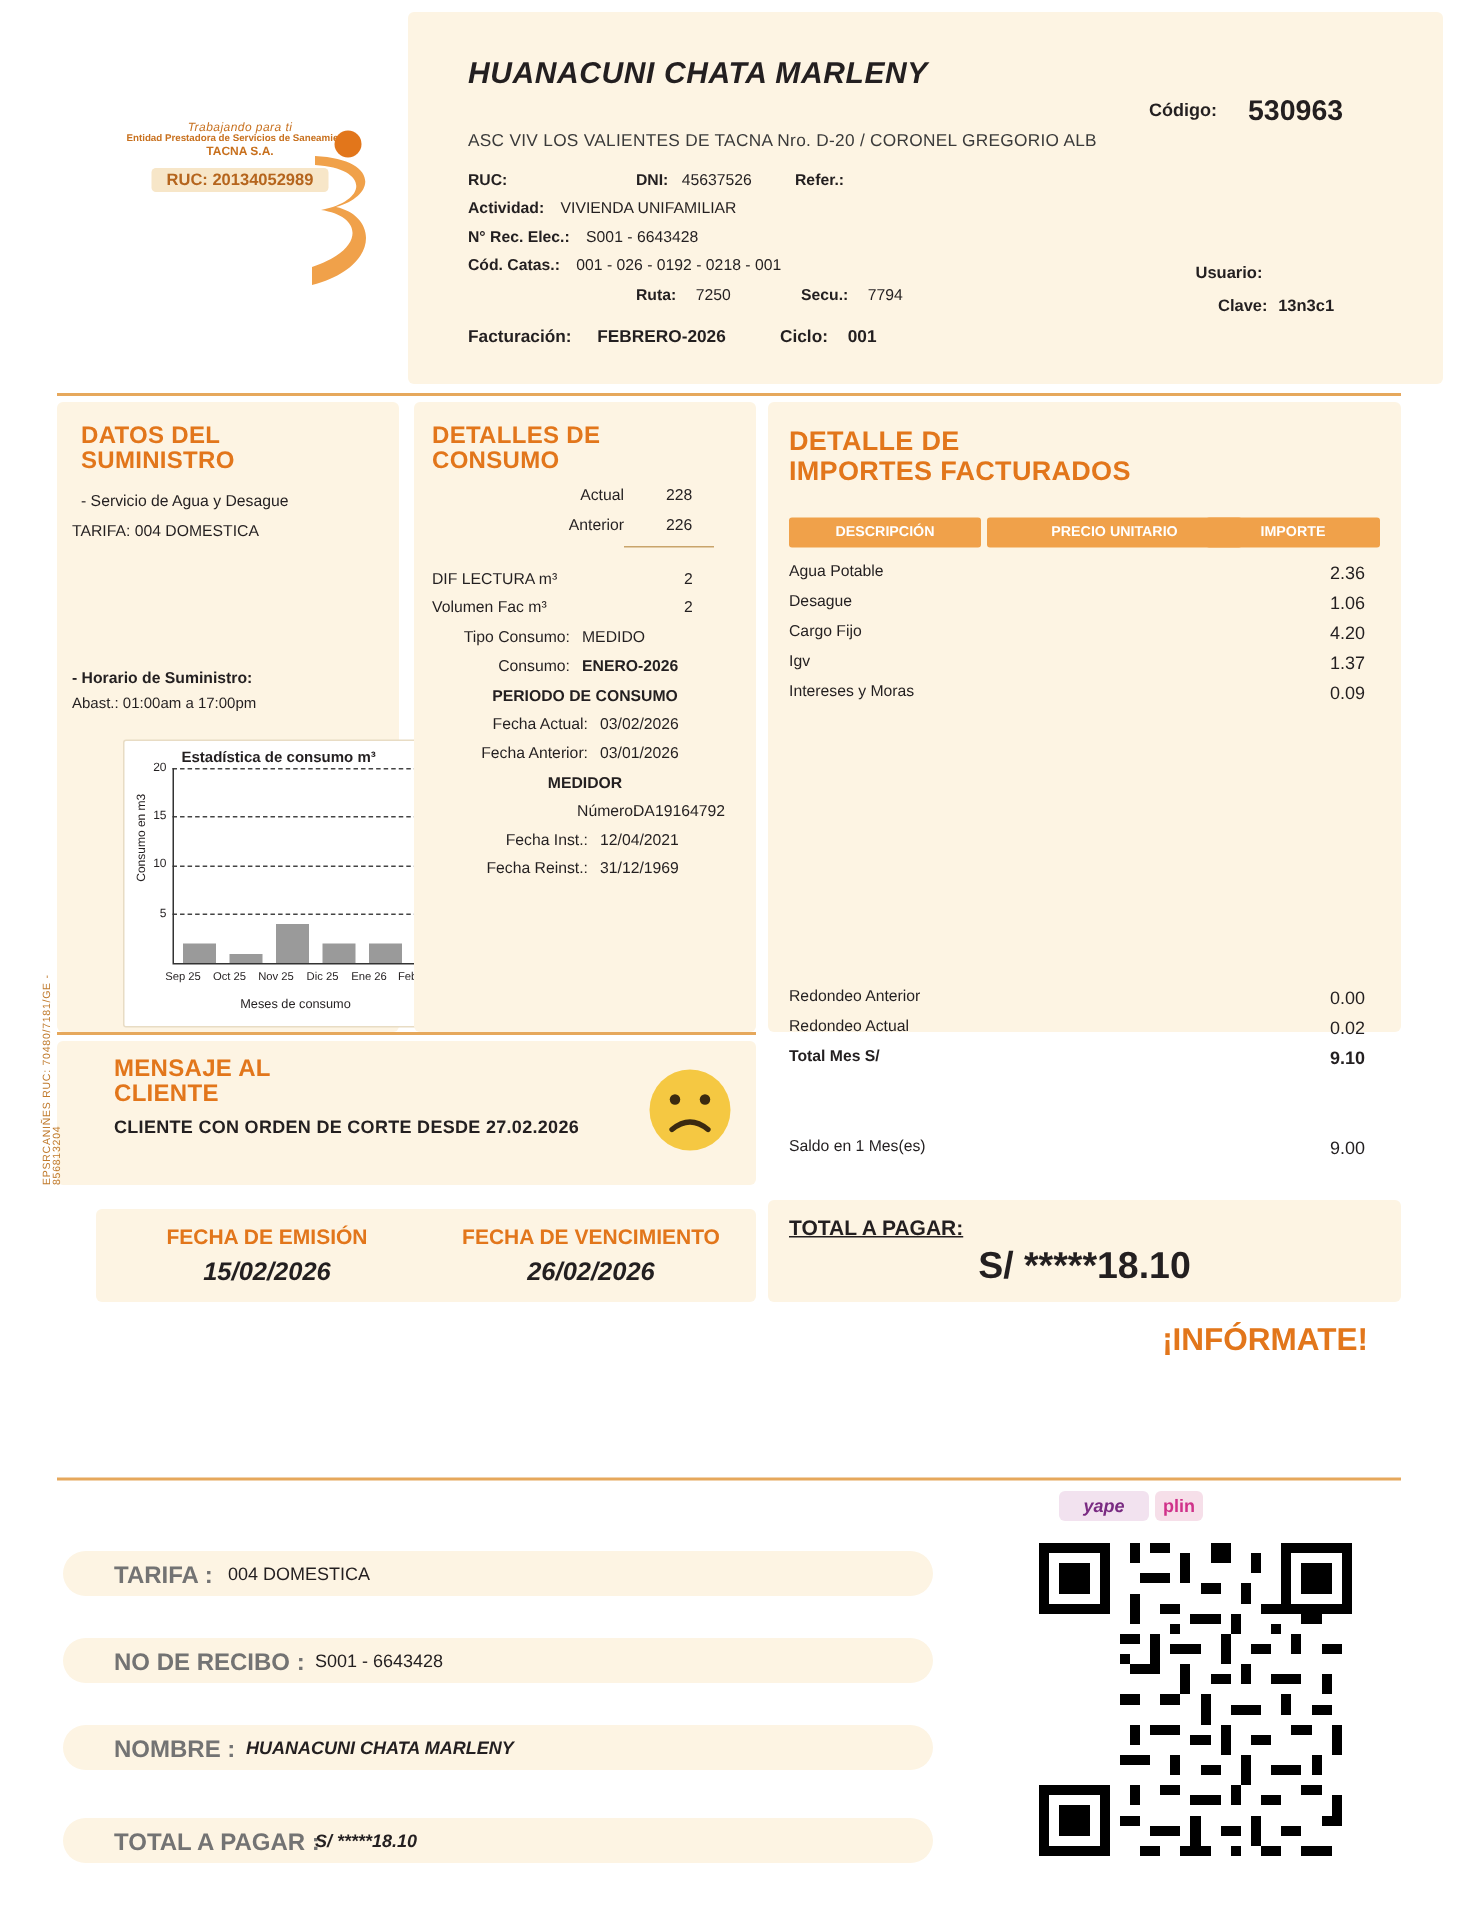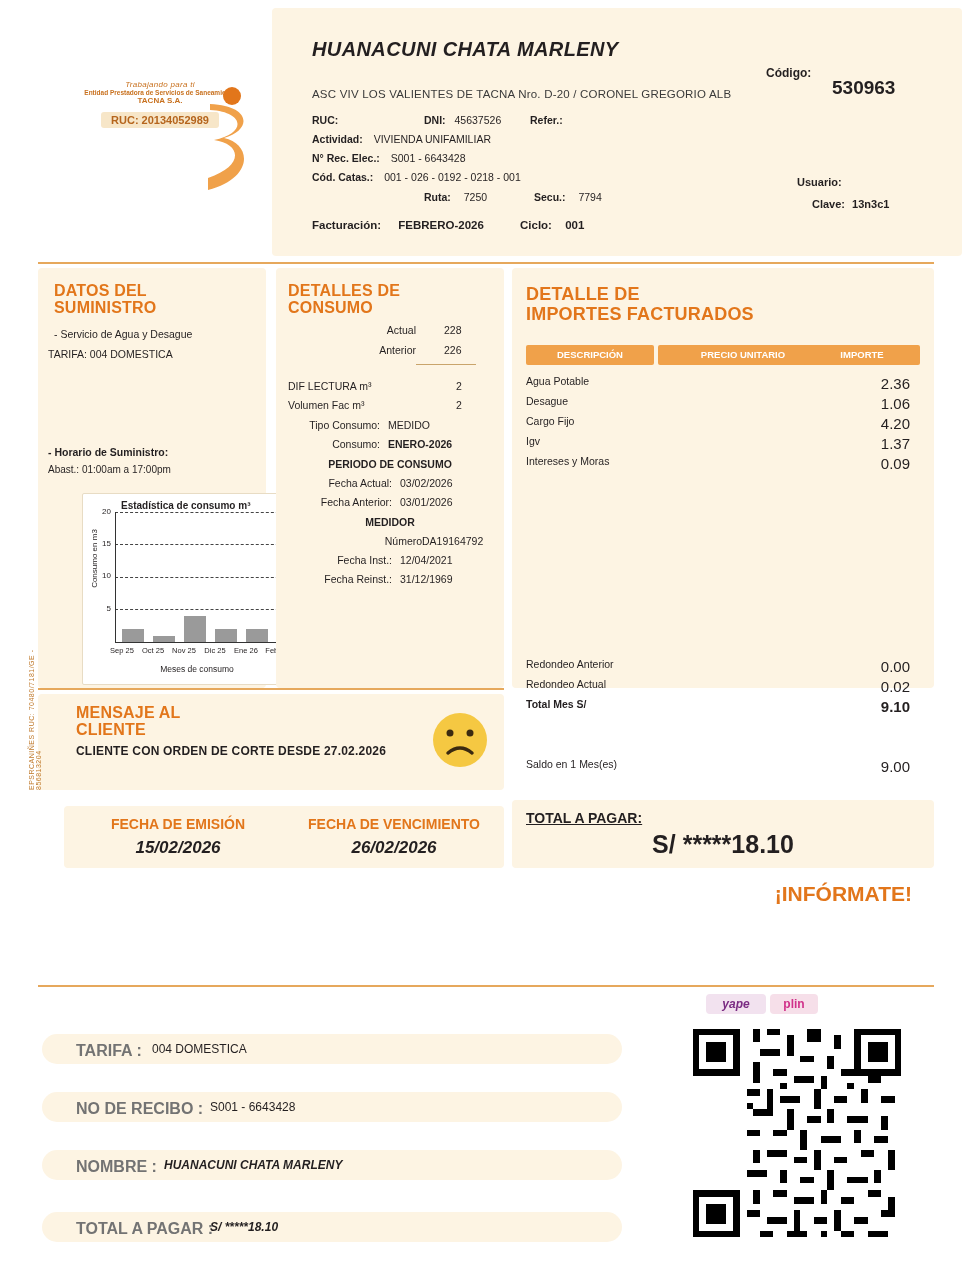--- a/index.html
+++ b/index.html
@@ -13,21 +13,21 @@
   
   .header-box{
     position:absolute;left:272px;top:8px;width:690px;height:248px;
     background:#fdf4e3;border-radius:4px;
   }
   .titular{
     position:absolute;left:40px;top:30px;font-size:20px;font-weight:bold;
     font-style:italic;letter-spacing:.4px;color:#231f20;
   }
   .codigo-lbl{position:absolute;left:494px;top:58px;font-size:12px;font-weight:bold;color:#231f20;}
-  .codigo-val{position:absolute;left:560px;top:69px;font-size:19px;font-weight:bold;}
+  .codigo-val{position:absolute;left:560px;top:56px;font-size:19px;font-weight:bold;}
   .direccion{position:absolute;left:40px;top:80px;font-size:11.5px;color:#3a3a3a;letter-spacing:.2px;}
 
   .hrow{position:absolute;font-size:10.5px;color:#231f20;}
   .hlab{font-weight:bold;}
   .hval{font-weight:normal;}
 
   .usuario{position:absolute;left:525px;top:168px;font-size:11px;font-weight:bold;}
   .clave{position:absolute;left:540px;top:190px;font-size:11px;font-weight:bold;}
 
   
@@ -83,21 +83,21 @@
   .dc-center{text-align:center;width:100%;font-weight:bold;font-size:10.5px;}
   .dc-rule{position:absolute;height:1px;background:#c9a46b;}
 
   
   #p-importes{left:512px;top:268px;width:422px;height:420px;}
   .ih{
     position:absolute;top:77px;height:20px;background:#f0a14a;color:#fff;
     font-size:9.5px;font-weight:bold;text-align:center;line-height:20px;border-radius:2px;
   }
   .irow-desc{position:absolute;font-size:10.5px;left:14px;}
-  .irow-amt{position:absolute;font-size:15px;right:24px;text-align:left;}
+  .irow-amt{position:absolute;font-size:12px;right:24px;text-align:left;}
   .bold{font-weight:bold;}
 
   
   #p-mensaje{left:38px;top:694px;width:466px;height:96px;}
   .msg-text{position:absolute;left:38px;top:50px;font-size:12px;font-weight:bold;letter-spacing:.2px;}
   .smiley{position:absolute;left:392px;top:16px;width:60px;height:60px;}
 
   
   #p-emision{left:64px;top:806px;width:228px;height:62px;}
   #p-vencimiento{left:284px;top:806px;width:220px;height:62px;}
@@ -125,21 +125,21 @@
   .stub-row{
     position:absolute;left:42px;height:30px;width:580px;background:#fdf4e3;border-radius:15px;
   }
   .stub-lab{position:absolute;left:34px;top:8px;font-size:16px;font-weight:bold;color:#737373;}
   .stub-val{position:absolute;top:8px;font-size:12px;color:#231f20;}
   .stub-val.it{font-style:italic;font-weight:bold;}
 
   .qr{position:absolute;left:686px;top:1022px;width:222px;height:222px;background:#fff;}
   .yape{position:absolute;left:706px;top:994px;width:60px;height:20px;background:#f2e2ef;border-radius:4px;
         color:#7a2b82;font-size:12px;font-weight:bold;font-style:italic;text-align:center;line-height:20px;}
-  .plin{position:absolute;left:770px;top:994px;width:48px;height:20px;background:#f6dfe9;border-radius:4px;
+  .plin{position:absolute;left:770px;top:994px;width:32px;height:20px;background:#f6dfe9;border-radius:4px;
         color:#d0328a;font-size:12px;font-weight:bold;text-align:center;line-height:20px;}
 </style>
 </head>
 <body>
 
 <div class="page">
 
   <div class="logo-wrap">
     <svg class="swoosh" width="48" height="110" viewBox="0 0 48 110">
       <ellipse cx="30" cy="10" rx="9" ry="9" fill="#e2761b"></ellipse>

